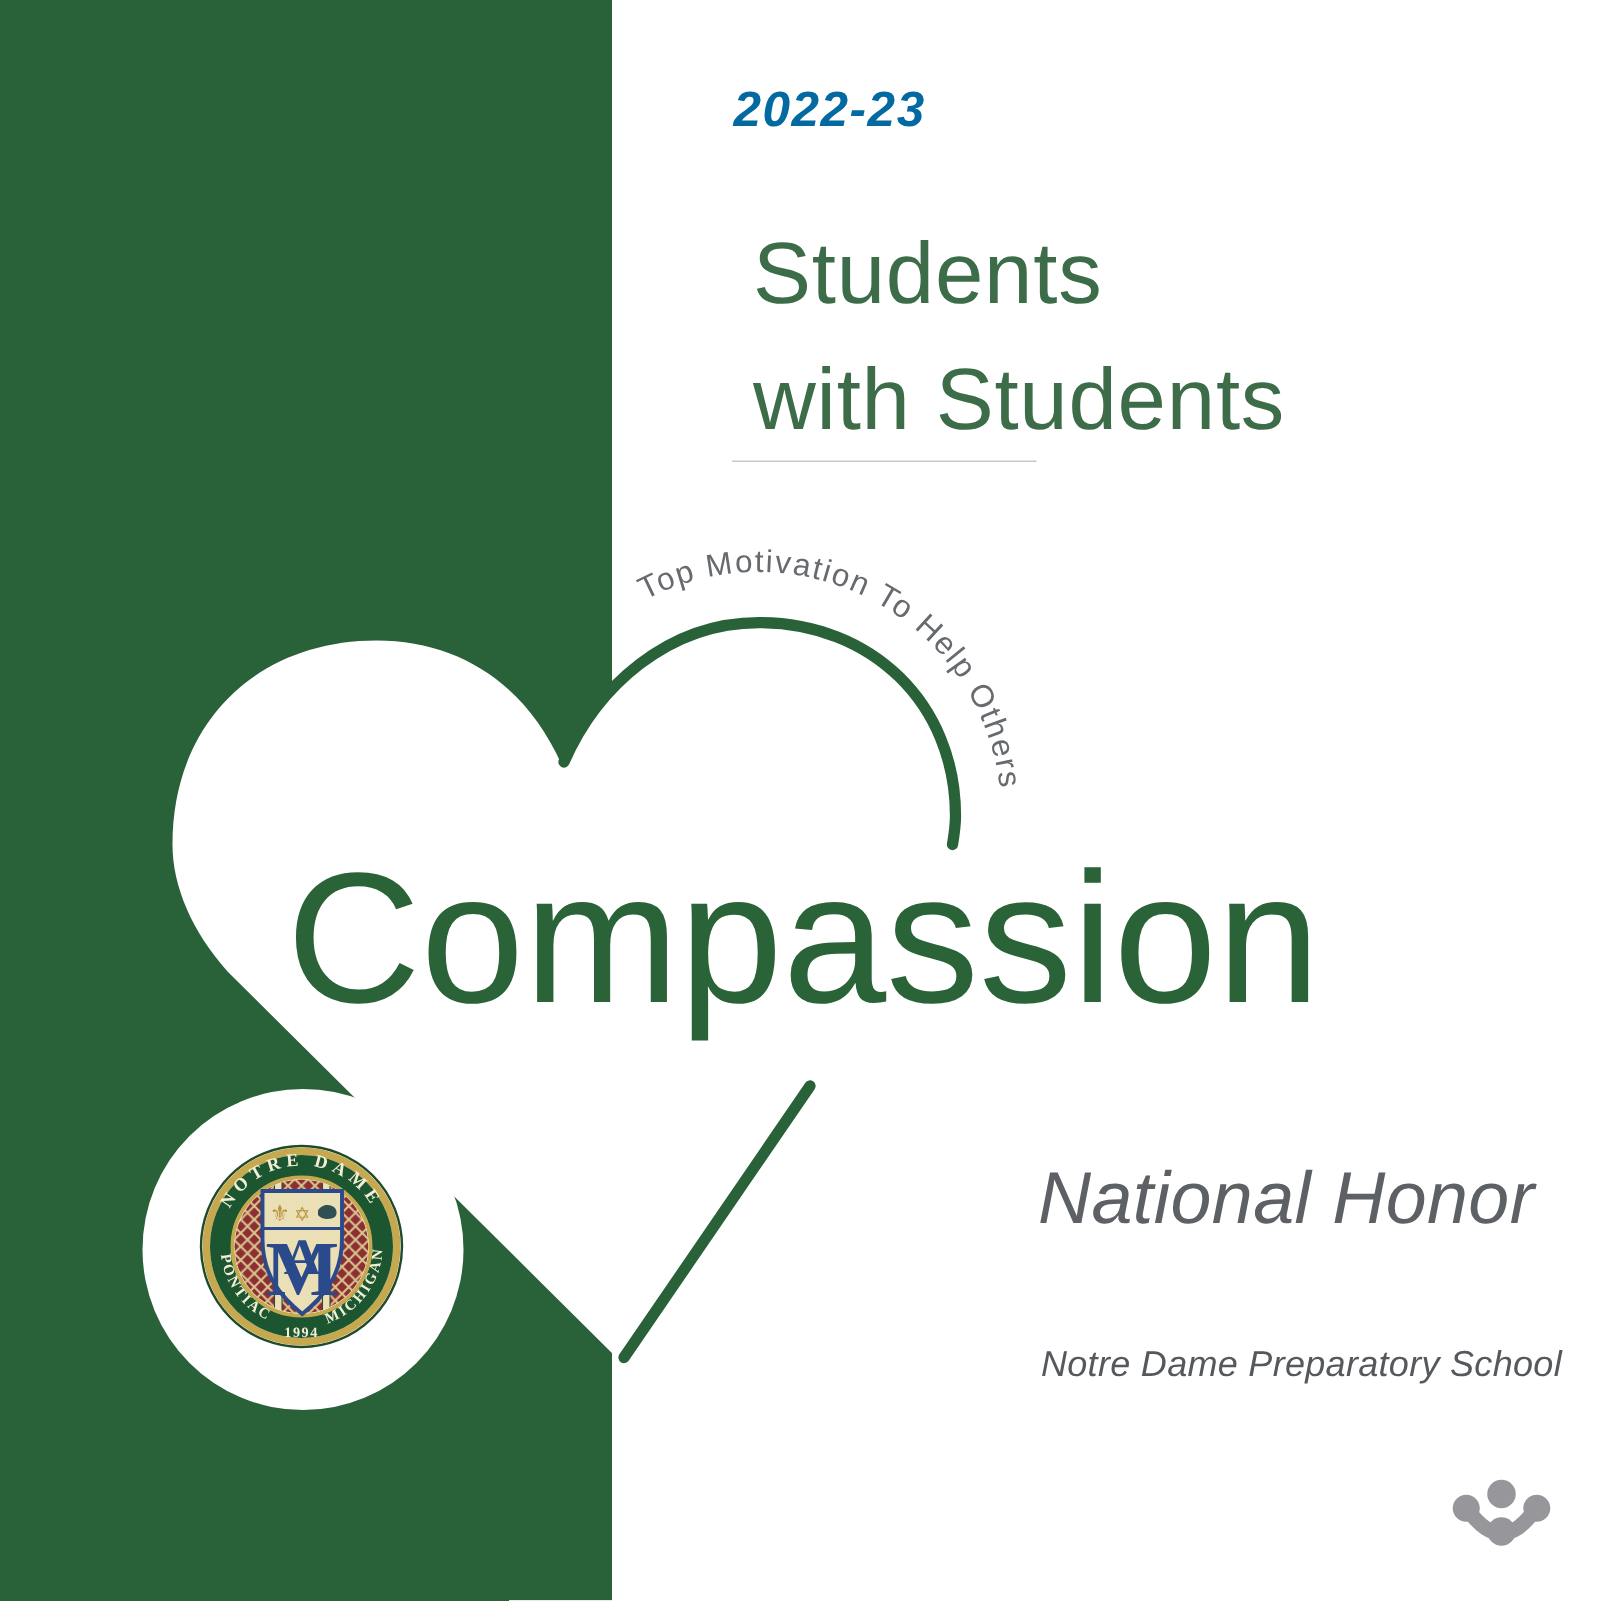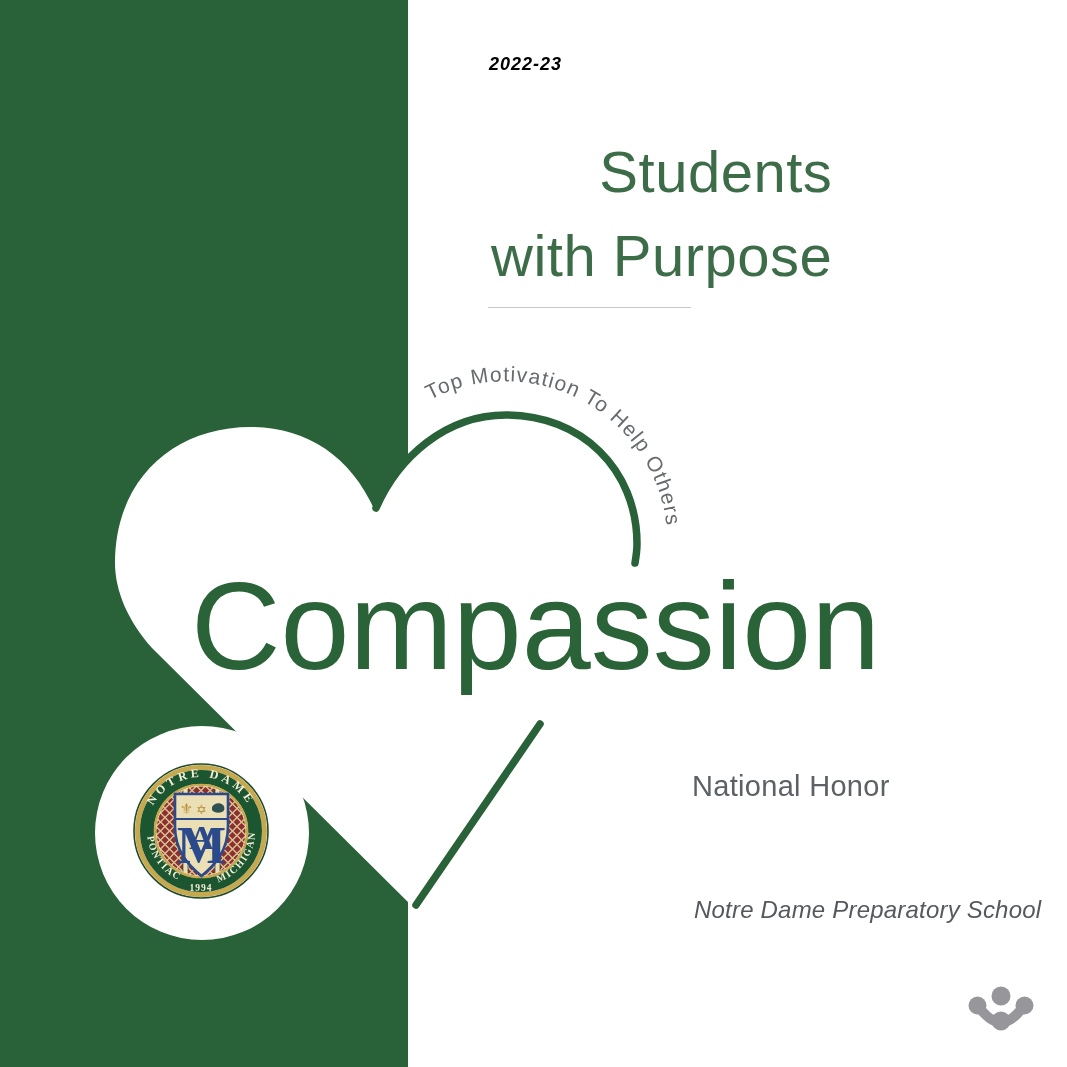--- a/index.html
+++ b/index.html
@@ -4,38 +4,38 @@
 <style>
   html,body{margin:0;padding:0;background:#ffffff;}
   .canvas{
     position:relative;width:1067px;height:1067px;overflow:hidden;
     background:#ffffff;font-family:"Liberation Sans",sans-serif;
   }
   .band{position:absolute;left:0;top:0;width:408px;height:1067px;background:#296138;}
   svg.layer{position:absolute;left:0;top:0;}
   .year{
     position:absolute;left:489px;top:54px;
-    font-size:18px;font-style:italic;font-weight:600;
-    color:#000000;letter-spacing:1px;
+    font-size:33px;font-style:italic;font-weight:600;
+    color:#0369a1;letter-spacing:1px;
   }
   .title{
-    position:absolute;left:487px;top:126px;margin:4px;
+    position:absolute;left:487px;top:126px;margin:15px;
     font-size:58px;font-weight:300;line-height:1.44;
-    color:#3c6d48;letter-spacing:.5px;text-align:right;
+    color:#3c6d48;letter-spacing:.5px;
   }
   .divider{position:absolute;left:488px;top:307px;width:203px;height:1px;background:#c5c9c5;}
   .main-word{
     position:absolute;left:191px;top:564px;
     font-size:124px;font-weight:300;line-height:1;
     color:#2a6337;letter-spacing:0px;white-space:nowrap;text-align:center;
   }
   .org{
     position:absolute;left:692px;top:767px;margin:0;
-    font-size:29px;font-weight:300;line-height:1.32;
-    color:#5d6165;letter-spacing:.3px;
+    font-size:49px;font-weight:300;line-height:1.32;
+    color:#5d6165;letter-spacing:.3px;font-style:italic;
   }
   .school{
     position:absolute;left:694px;top:896px;
     font-size:24px;font-style:italic;font-weight:500;
     color:#55595d;letter-spacing:.2px;white-space:nowrap;
   }
   
   .tagline-text{font-family:"Liberation Sans",sans-serif;font-size:21px;fill:#676a6e;letter-spacing:1.2px;}
   .seal-ring-text{font-family:"Liberation Serif",serif;font-weight:bold;fill:#f5eed6;}
   .seal-top-text{font-size:12px;letter-spacing:3.5px;}
@@ -120,21 +120,21 @@
       <circle cx="1001" cy="996" r="9.5"></circle>
       <circle cx="977.5" cy="1005.5" r="9"></circle>
       <circle cx="1024.5" cy="1005.5" r="9"></circle>
       <path d="M977.5 1005.5 C988 1019 994 1022 1001 1022 C1008 1022 1014 1019 1024.5 1005.5" fill="none" stroke="#97979b" stroke-width="10" stroke-linecap="round"></path>
       <circle cx="1001" cy="1021" r="9.5"></circle>
     </g>
   </svg>
 
   <div class="year">2022-23</div>
 
-  <h1 class="title"><span>Students</span><br><span>with Purpose</span></h1>
+  <h1 class="title"><span>Students</span><br><span>with Students</span></h1>
 
   <div class="divider"></div>
 
   <div class="main-word">Compassion</div>
 
   <div class="org"><span>National Honor</span><br></div>
 
   <div class="school">Notre Dame Preparatory School</div>
 
 </div>

